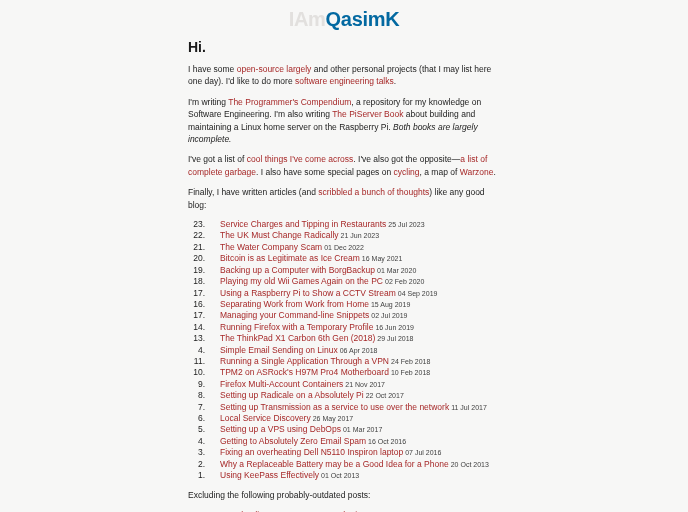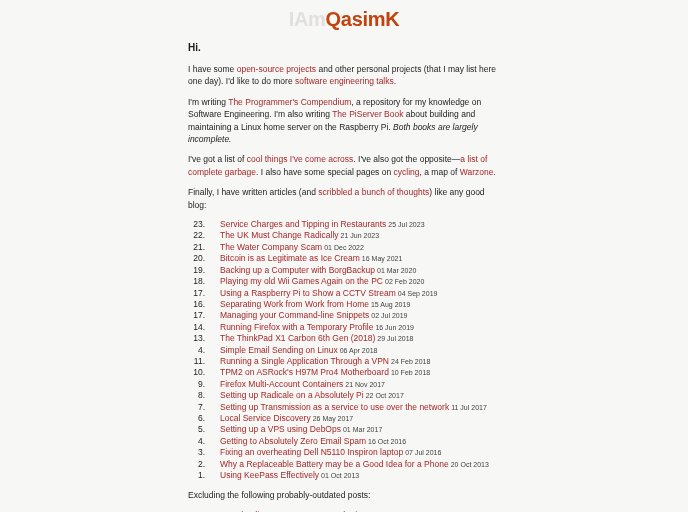--- a/index.html
+++ b/index.html
@@ -17,23 +17,23 @@
   }
   h1.site-title {
     text-align: center;
     font-size: 20px;
     line-height: 22px;
     margin: 8px 0 0 0;
     font-weight: bold;
     letter-spacing: -0.3px;
   }
   .title-prefix { color: #e2e0de; text-align: center; }
-  .title-main   { color: #c2410c; }
+  .title-main   { color: #0369a1; }
   h2.greeting {
-    font-size: 10px;
+    font-size: 14px;
     line-height: 13px;
     margin: 11px 0 9px 0;
     font-weight: bold;
   }
   p.body-text {
     font-size: 8.5px;
     line-height: 12.4px;
     margin: 0 0 8px 0;
   }
   a.link {
@@ -67,21 +67,21 @@
 </style>
 </head>
 <body>
 
 <div class="container">
 
   <h1 class="site-title"><span class="title-prefix">IAm</span><span class="title-main">QasimK</span></h1>
 
   <h2 class="greeting">Hi.</h2>
 
-  <p class="body-text"><span>I have some </span><a class="link">open-source projects</a><span> and other personal projects (that I may list here one day). I'd like to do more </span><a class="link">software engineering talks</a><span>.</span></p>
+  <p class="body-text"><span>I have some </span><a class="link">open-source largely</a><span> and other personal projects (that I may list here one day). I'd like to do more </span><a class="link">software engineering talks</a><span>.</span></p>
 
   <p class="body-text"><span>I'm writing </span><a class="link">The Programmer's Compendium</a><span>, a repository for my knowledge on Software Engineering. I'm also writing </span><a class="link">The PiServer Book</a><span> about building and maintaining a Linux home server on the Raspberry Pi. </span><em class="note">Both books are largely incomplete.</em></p>
 
   <p class="body-text"><span>I've got a list of </span><a class="link">cool things I've come across</a><span>. I've also got the opposite—</span><a class="link">a list of complete garbage</a><span>. I also have some special pages on </span><a class="link">cycling</a><span>, a map of </span><a class="link">Warzone</a><span>.</span></p>
 
   <p class="body-text"><span>Finally, I have written articles (and </span><a class="link">scribbled a bunch of thoughts</a><span>) like any good blog:</span></p>
 
   <ol class="article-list">
 
       <li><span class="num">23.</span><a class="link">Service Charges and Tipping in Restaurants</a><span class="date">25 Jul 2023</span></li>

